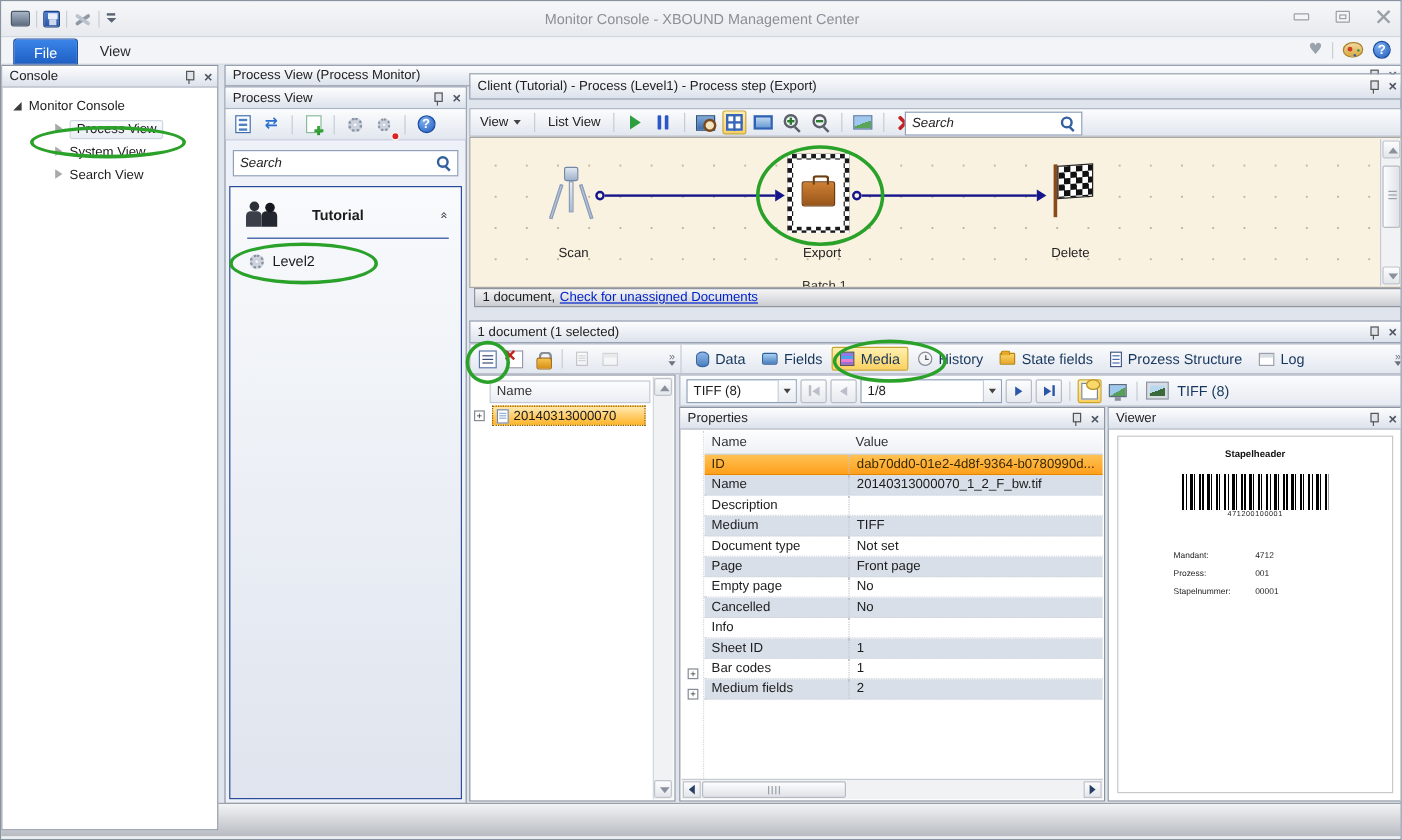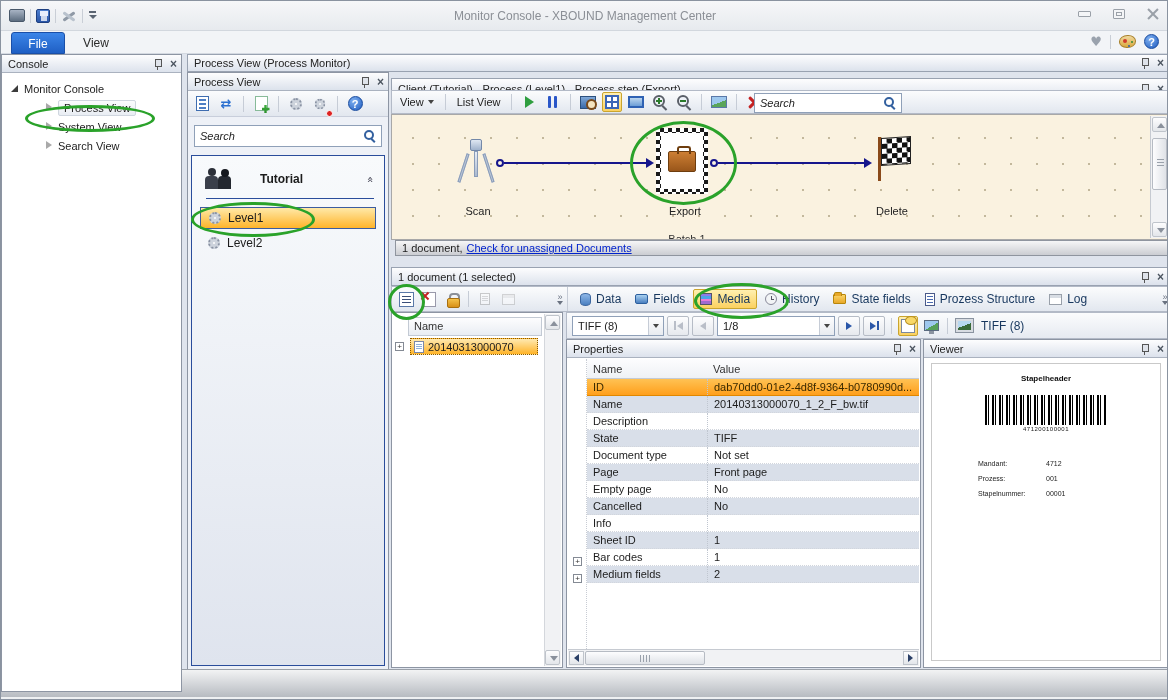--- a/index.html
+++ b/index.html
@@ -98,21 +98,21 @@
   .ppl-icon { width:30px; height:22px; position:relative; }
   .ppl-icon::before { content:""; position:absolute; left:1px; top:8px; width:13px; height:13px; background:#3a3f4a; border-radius:4px 4px 0 0; box-shadow:13px 0 0 #23272f; }
   .ppl-icon::after { content:""; position:absolute; left:4px; top:0; width:8px; height:8px; background:#2b2f38; border-radius:50%; box-shadow:13px 1px 0 #15181e; }
   .tut-label { flex:1; font-weight:bold; font-size:12px; }
   .collapse-icon { color:#445; font-size:11px; transform:rotate(90deg); font-family:"DejaVu Sans",sans-serif; }
   .tut-rule { height:1px; background:#2a4d9b; margin:0 10px 8px 14px; }
   .pv-item { display:flex; align-items:center; gap:7px; height:22px; margin:3px 8px 3px 8px; padding-left:8px; font-size:12px; }
   .pv-item.selected { background:linear-gradient(#ffe9a8,#ffb42a); border:1px solid #3c5c9e; }
 
   
-  .client-head { position:absolute; left:390px; top:77px; width:778px; height:22px; }
+  .client-head { position:absolute; left:390px; top:60px; width:778px; height:22px; }
   .toolbar2 { position:absolute; left:390px; top:89px; width:778px; height:24px;
               background:linear-gradient(#fbfcfd,#e2e7ef); border:1px solid #b3bac7; display:flex; align-items:center; padding:0 4px; gap:4px; }
   .tb2-label { color:#222; padding:0 4px; display:flex; align-items:center; gap:4px; }
   .dd-arrow { width:0; height:0; border-left:3px solid transparent; border-right:3px solid transparent; border-top:4px solid #444; }
   .play-icon { width:0; height:0; border-left:9px solid #2f9e3f; border-top:6px solid transparent; border-bottom:6px solid transparent; }
   .pause-icon { width:10px; height:12px; position:relative; }
   .pause-icon::before { content:""; position:absolute; left:0; top:0; width:3px; height:12px; background:#2a56c8; box-shadow:6px 0 0 #2a56c8; border-radius:1px; }
   .tb-ic { width:20px; height:20px; border-radius:2px; display:flex; align-items:center; justify-content:center; position:relative; }
   .tb-ic.active { background:linear-gradient(#fff0b4,#fbd160); border:1px solid #caa52e; }
   .ic-monmag { width:16px; height:13px; background:linear-gradient(#7fa8d8,#3a6aaa); border:1px solid #2c507e; position:relative; }
@@ -372,24 +372,20 @@
       <span class="mag"></span>
     </div>
     <div class="pv-group">
       <div class="tut-head">
         <span class="ppl-icon"></span>
         <span class="tut-label">Tutorial</span>
         <span class="collapse-icon" style="visibility:hidden;">♥</span>
         <span class="collapse-icon" style="visibility:visible;">«</span>
       </div>
       <div class="tut-rule"></div>
-      <div class="pv-item selected">
-        <span class="ic-gear"></span>
-        <span>Level1</span>
-      </div>
       <div class="pv-item">
         <span class="ic-gear"></span>
         <span>Level2</span>
       </div>
     </div>
   </div>
 
   <div class="client-head phead">
     <span class="t">Client (Tutorial) - Process (Level1) - Process step (Export)</span>
     <span class="pin-icon"></span>
@@ -620,21 +616,21 @@
         </div>
       <div class="prow">
           <span class="c1">Name</span>
           <span class="c2">20140313000070_1_2_F_bw.tif</span>
         </div>
       <div class="prow">
           <span class="c1">Description</span>
           <span class="c2"></span>
         </div>
       <div class="prow">
-          <span class="c1">State</span>
+          <span class="c1">Medium</span>
           <span class="c2">TIFF</span>
         </div>
       <div class="prow">
           <span class="c1">Document type</span>
           <span class="c2">Not set</span>
         </div>
       <div class="prow">
           <span class="c1">Page</span>
           <span class="c2">Front page</span>
         </div>

